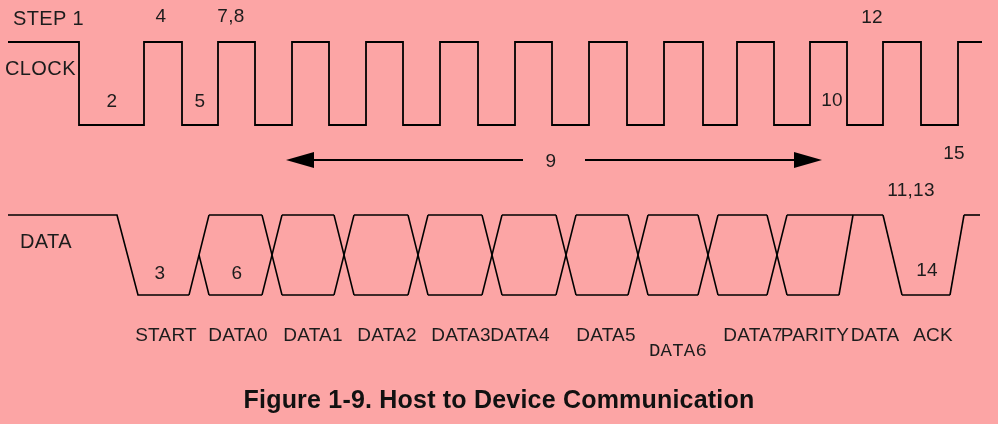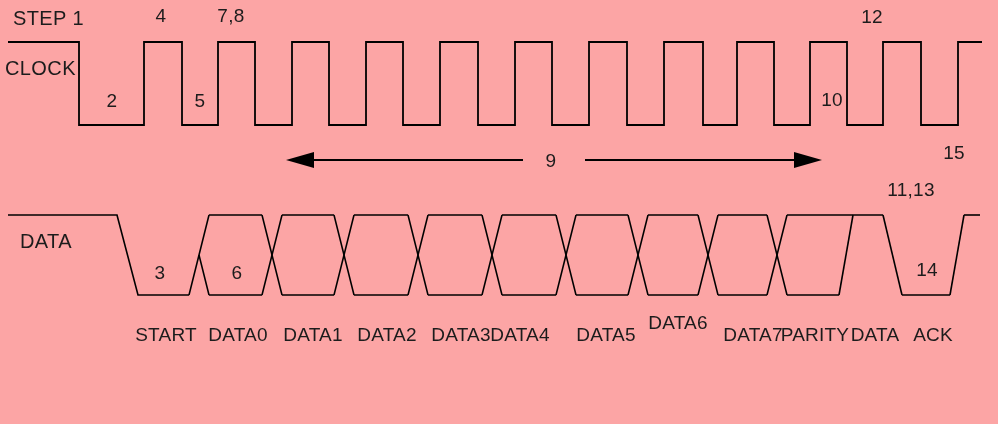--- a/index.html
+++ b/index.html
@@ -103,20 +103,21 @@
       <span class="ann" style="left: 927px; top: 270px;">14</span>
     </div>
   <div id="bit-label-layer">
       <span class="bit" style="left: 166px; top: 335px;">START</span>
       <span class="bit" style="left: 238px; top: 335px;">DATA0</span>
       <span class="bit" style="left: 313px; top: 335px;">DATA1</span>
       <span class="bit" style="left: 387px; top: 335px; text-align: center;">DATA2</span>
       <span class="bit" style="left: 461px; top: 335px;">DATA3</span>
       <span class="bit" style="left: 520px; top: 335px;">DATA4</span>
       <span class="bit" style="left: 606px; top: 335px;">DATA5</span>
-      <span class="bit" style="left: 678px; top: 323px;">DATA6</span>
+      <span class="bit" style="left: 678px; top: 351px; font-family: Liberation Mono, monospace;">DATA6</span>
       <span class="bit" style="left: 753px; top: 335px;">DATA7</span>
       <span class="bit" style="left: 815px; top: 335px;">PARITY</span>
       <span class="bit" style="left: 875px; top: 335px;">DATA</span>
       <span class="bit" style="left: 933px; top: 335px;">ACK</span>
     </div>
 
+  <div class="caption">Figure 1-9. Host to Device Communication</div>
 </div>
 
 </body></html>

